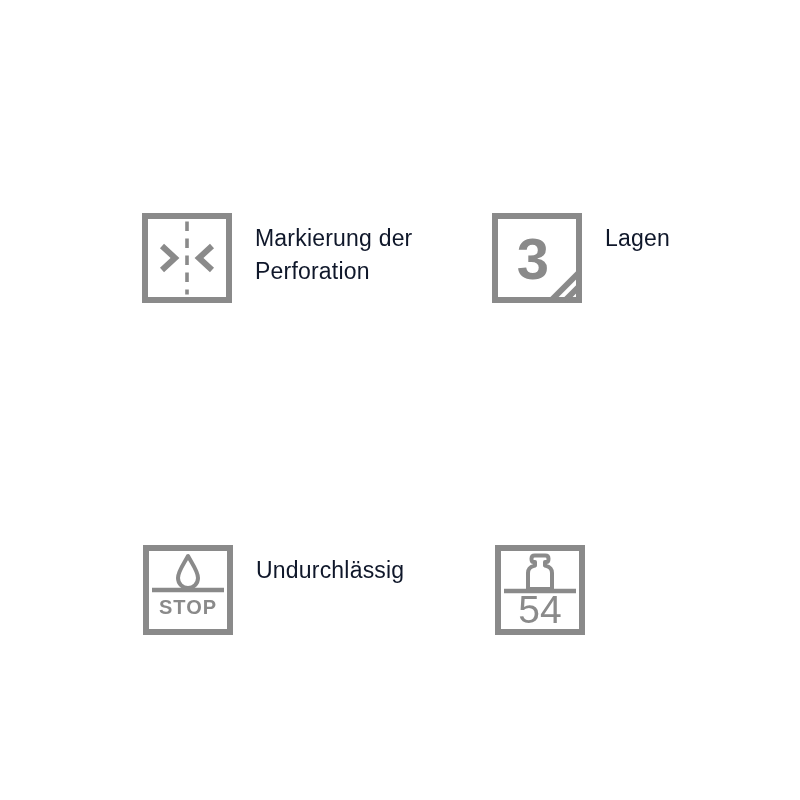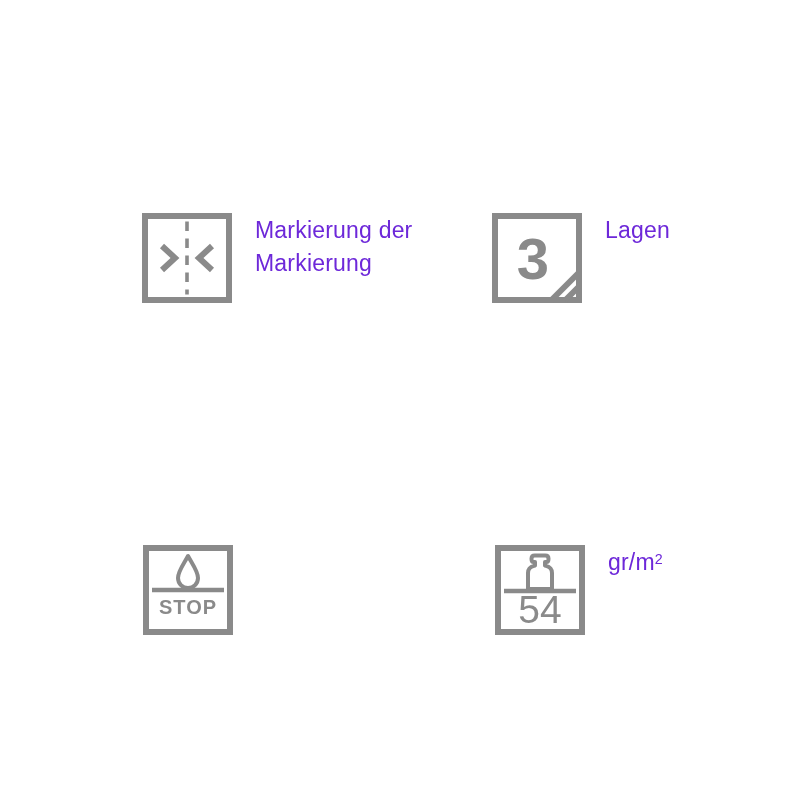--- a/index.html
+++ b/index.html
@@ -20,24 +20,24 @@
     display: flex;
     align-items: flex-start;
   }
   .feature-icon {
     flex: 0 0 auto;
     width: 90px;
     height: 90px;
   }
   .feature-label {
     margin-left: 23px;
-    margin-top: 1px;
+    margin-top: 9px;
     font-size: 23px;
     line-height: 33px;
-    color: #6d28d9;
+    color: #0f172a;
     letter-spacing: 0.2px;
     white-space: nowrap;
   }
   .feature-label .sup {
     font-size: 62%;
     position: relative;
     top: -0.45em;
   }
   #feature-perforation { left: 142px; top: 213px; }
   #feature-plies       { left: 492px; top: 213px; }
@@ -60,21 +60,21 @@
 
   <div class="feature" id="feature-perforation">
     <svg class="feature-icon" viewBox="0 0 90 90" aria-hidden="true">
       <rect class="stroke" x="3" y="3" width="84" height="84" stroke-width="6"></rect>
       <line class="stroke" x1="45" y1="8.5" x2="45" y2="81.5" stroke-width="3.6" stroke-dasharray="9.5,7.5"></line>
       <polyline class="stroke" points="20,33 33,45 20,57" stroke-width="6"></polyline>
       <polyline class="stroke" points="70,33 57,45 70,57" stroke-width="6"></polyline>
     </svg>
     <div class="feature-label">
       <div>Markierung der</div>
-      <div>Markierung</div>
+      <div>Perforation</div>
     </div>
   </div>
 
   <div class="feature" id="feature-plies">
     <svg class="feature-icon" viewBox="0 0 90 90" aria-hidden="true">
       <rect class="stroke" x="3" y="3" width="84" height="84" stroke-width="6"></rect>
       <text x="41" y="66" font-size="58" font-weight="600" text-anchor="middle">3</text>
       <line class="stroke" x1="59" y1="87.5" x2="87.5" y2="59" stroke-width="6"></line>
       <line class="stroke" x1="73" y1="87.5" x2="87.5" y2="73" stroke-width="6"></line>
     </svg>
@@ -83,27 +83,29 @@
     </div>
   </div>
 
   <div class="feature" id="feature-impermeable">
     <svg class="feature-icon" viewBox="0 0 90 90" aria-hidden="true">
       <rect class="stroke" x="3" y="3" width="84" height="84" stroke-width="6"></rect>
       <path class="stroke" stroke-width="4" stroke-linejoin="round" d="M45,11 C42,17 35,26 35,33 a10,10 0 0 0 20,0 C55,26 48,17 45,11 Z"></path>
       <line class="stroke" x1="9" y1="45" x2="81" y2="45" stroke-width="4.5"></line>
       <text x="45" y="69" font-size="20" font-weight="bold" letter-spacing="1" text-anchor="middle">STOP</text>
     </svg>
+    <div class="feature-label">
+      <div>Undurchlässig</div>
+    </div>
   </div>
 
   <div class="feature" id="feature-grammage">
     <svg class="feature-icon" viewBox="0 0 90 90" aria-hidden="true">
       <rect class="stroke" x="3" y="3" width="84" height="84" stroke-width="6"></rect>
       <path class="stroke" stroke-width="4" stroke-linejoin="round" d="M40,17 L38.5,17 Q36.5,17 36.5,13.7 Q36.5,10.5 39.7,10.5 L50.3,10.5 Q53.5,10.5 53.5,13.7 Q53.5,17 51.5,17 L50,17 L50,20.6 L51,20.9 Q57,22.4 57,28 L57,44 L33,44 L33,28 Q33,22.4 39,20.9 L40,20.6 Z"></path>
       <line class="stroke" x1="9" y1="46" x2="81" y2="46" stroke-width="4.5"></line>
       <text x="45" y="78" font-size="39" text-anchor="middle">54</text>
     </svg>
     <div class="feature-label">
-      <div><span>gr/m</span><span class="sup">2</span></div>
     </div>
   </div>
 
 </div>
 
 </body></html>

